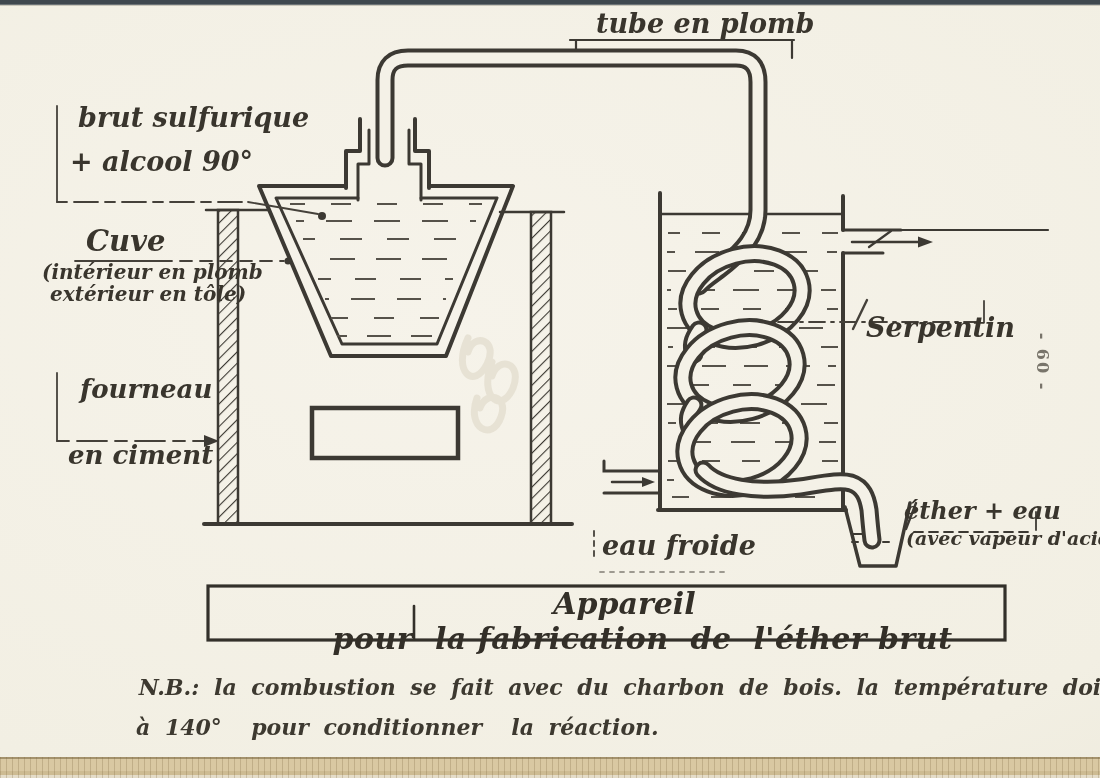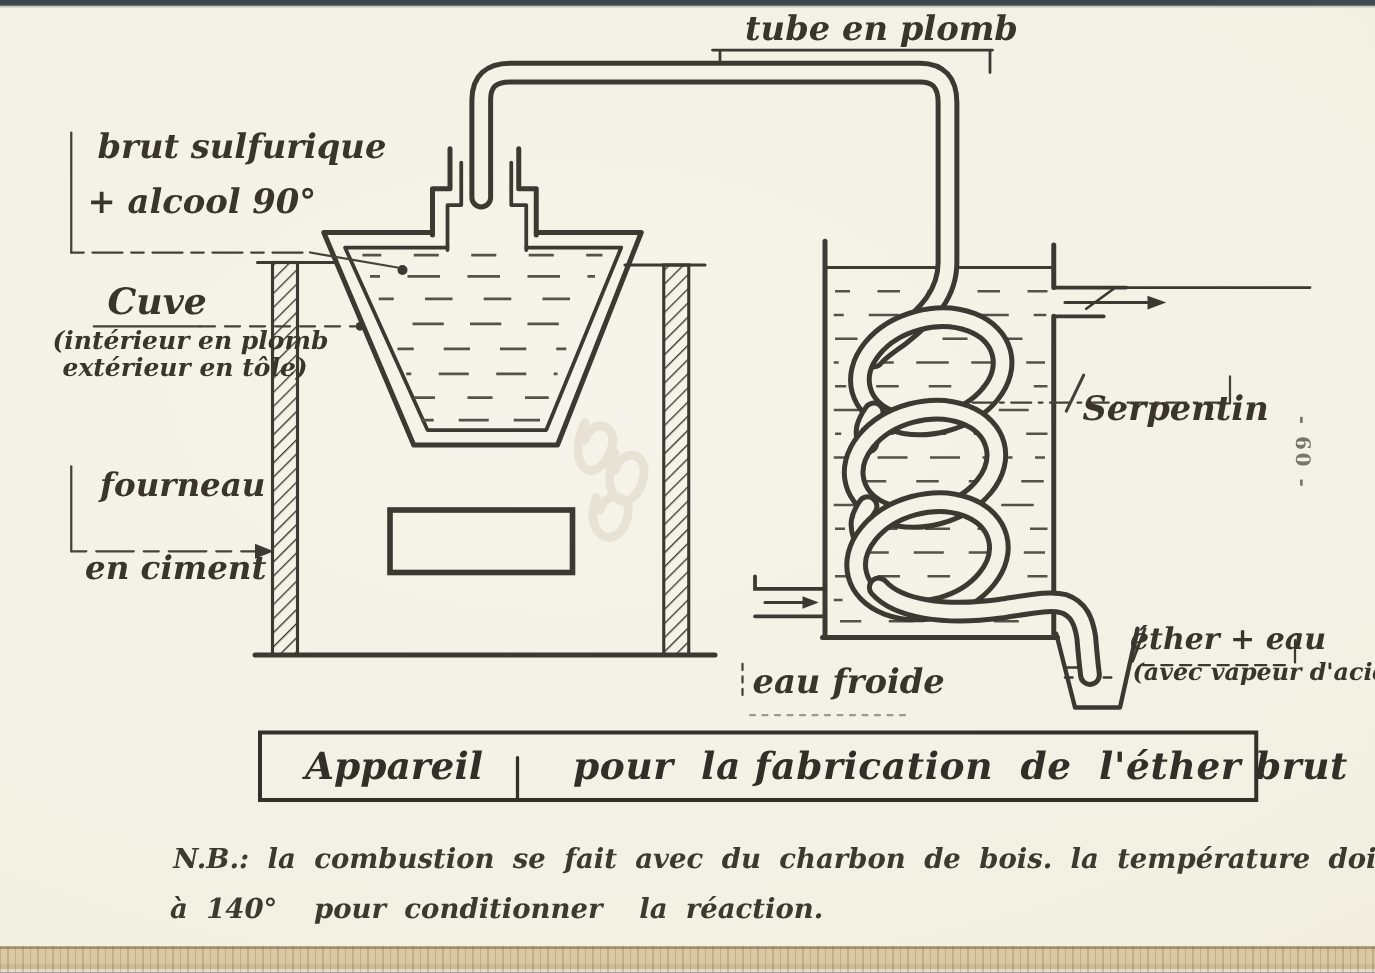--- a/index.html
+++ b/index.html
@@ -15,21 +15,21 @@
     background:
       repeating-linear-gradient(90deg, rgba(120,98,60,.25) 0 1px, rgba(0,0,0,0) 1px 6px),
       linear-gradient(180deg,#a4926c 0 2px,#d9c8a2 2px 14px,#cdbb92 14px 18px,#e4dcc8 18px 21px);}
   .edge-right{position:absolute;right:0;top:6px;bottom:21px;width:16px;
     background:linear-gradient(90deg, rgba(150,143,125,0) 0%, rgba(150,143,125,.28) 55%, rgba(110,104,90,.55) 88%, #7e796c 100%);}
   svg{position:absolute;left:0;top:0;}
   .hw{position:absolute;font-style:italic;font-weight:bold;color:#39352d;white-space:pre;line-height:1.05;}
   .fs27{font-size:27px;} .fs26{font-size:26px;} .fs24{font-size:24px;}
   .fs29{font-size:29px;} .fs20{font-size:20px;} .fs19{font-size:19px;}
   .title-row{position:absolute;left:208px;top:586px;width:797px;height:54px;
-    display:flex;align-items:center;font-size:30px;font-style:italic;font-weight:bold;color:#332f28;white-space:pre;}
+    display:flex;align-items:center;font-size:30px;font-style:italic;font-weight:bold;color:#332f28;white-space:pre;flex-direction:column;}
   .title-p1{margin-left:36px;} .title-p2{margin-left:72px;letter-spacing:.5px;}
   .note-line{position:absolute;font-size:22px;font-style:italic;font-weight:bold;color:#3d3930;white-space:pre;word-spacing:7px;}
   .page-num{position:absolute;left:1012px;top:352px;width:60px;height:20px;text-align:center;
     transform:rotate(90deg);font-size:16px;letter-spacing:2px;color:#78746a;font-weight:bold;}
 </style>
 </head>
 <body>
 
 <div class="stage">
 

